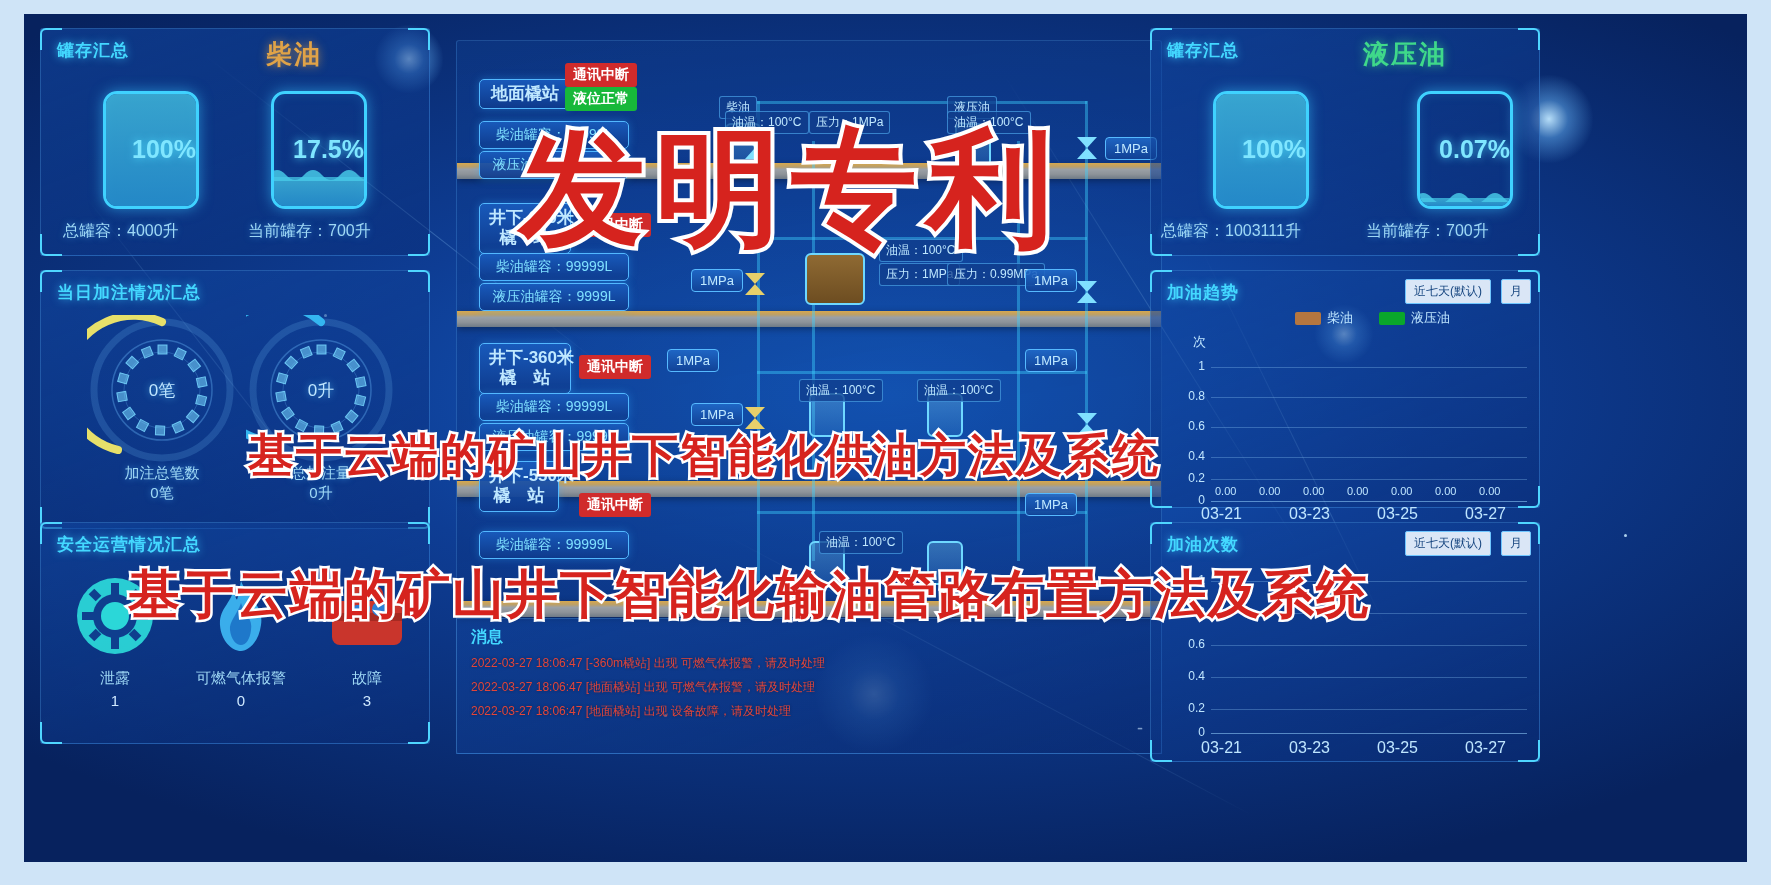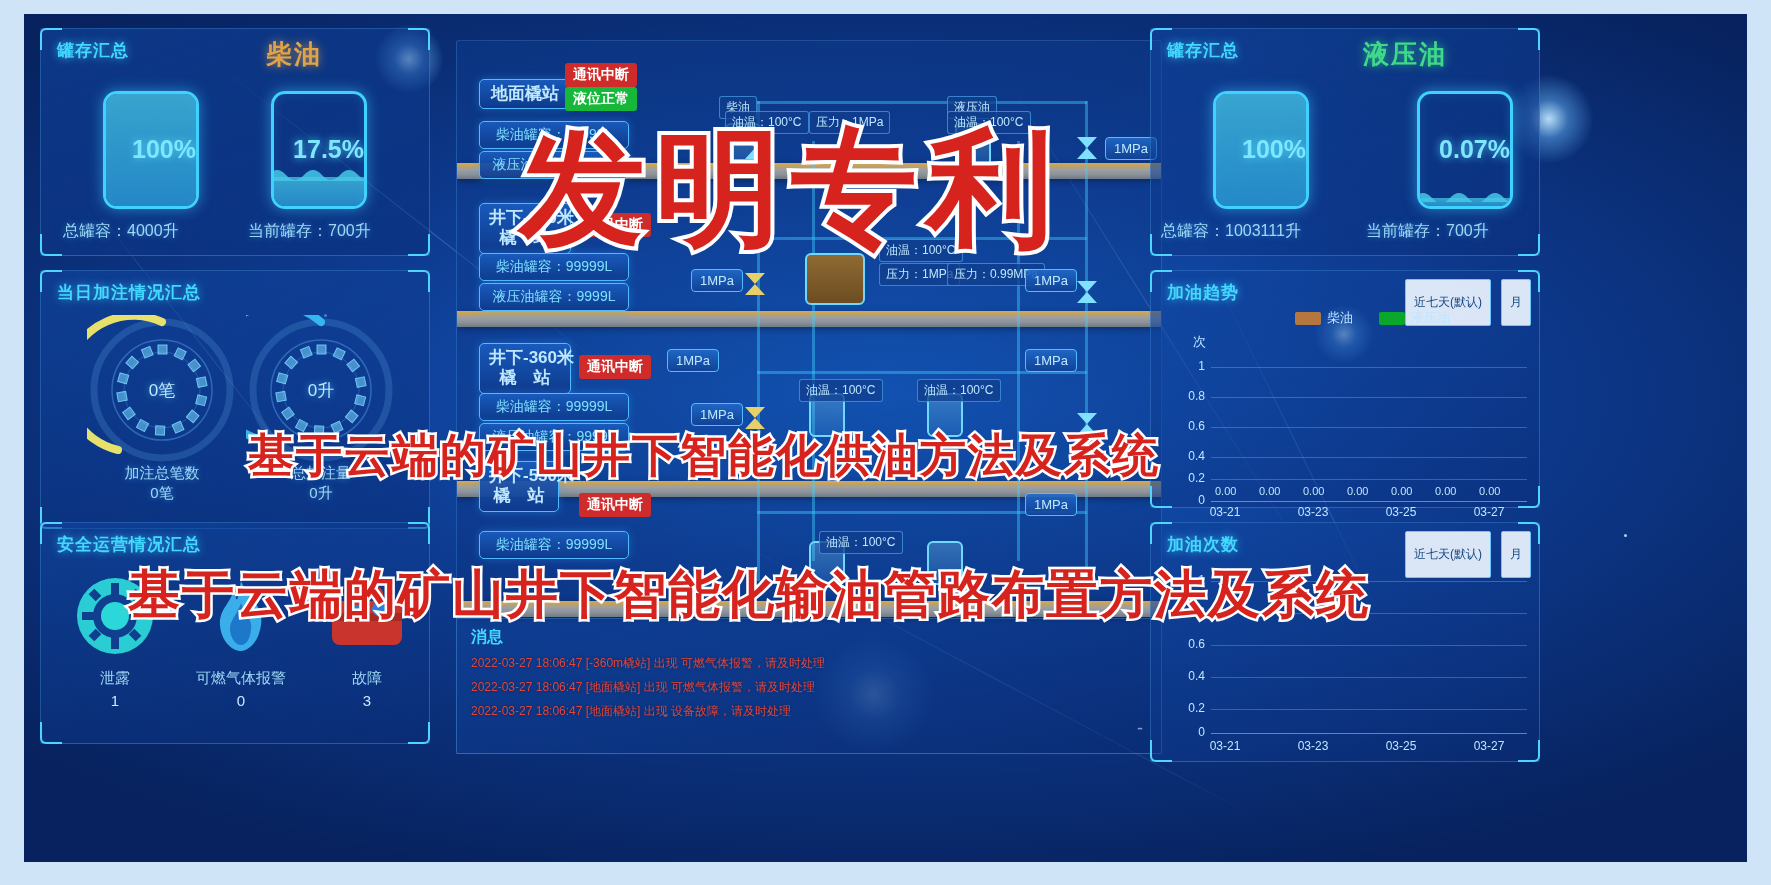--- a/index.html
+++ b/index.html
@@ -202,28 +202,28 @@
   .msg-line {
     position: absolute; left: 14px;
     color: #e2453a; font-size: 12px; white-space: nowrap;
     text-shadow: 0 0 3px rgba(0,0,0,.4);
   }
   .range-btn {
     position: absolute;
     border: 1px solid #6fc6ff;
     background: rgba(235,245,255,.92);
     color: #16457f; font-size: 12px;
-    padding: 14px 8px; border-radius: 2px; white-space: nowrap;
+    padding: 3px 8px; border-radius: 2px; white-space: nowrap;
   }
   .legend-item { position: absolute; display: flex; align-items: center; gap: 6px; }
   .legend-sw { width: 26px; height: 13px; border-radius: 2px; display:inline-block;}
   .legend-tx { color: #bfe6ff; font-size: 13px; }
   .axis-name { position: absolute; color:#bfe6ff; font-size: 13px;}
   .ytick { position: absolute; color:#bfe6ff; font-size: 12px; text-align: right; width: 26px;}
-  .xtick { position: absolute; color:#bfe6ff; font-size: 12px; text-align: center;}
+  .xtick { position: absolute; color:#bfe6ff; font-size: 16px; text-align: left;}
   .gridline { position: absolute; height: 1px; background: rgba(150,210,255,.30); }
   .zeroline { position: absolute; height: 1px; background: rgba(150,210,255,.55); }
   .xzero { position:absolute; color:#bfe6ff; font-size: 11px; }
 
   
   .wm {
     position: absolute;
     color: #d6231e;
     font-weight: bold;
     font-family: "DejaVu Sans", "Liberation Sans", sans-serif;

